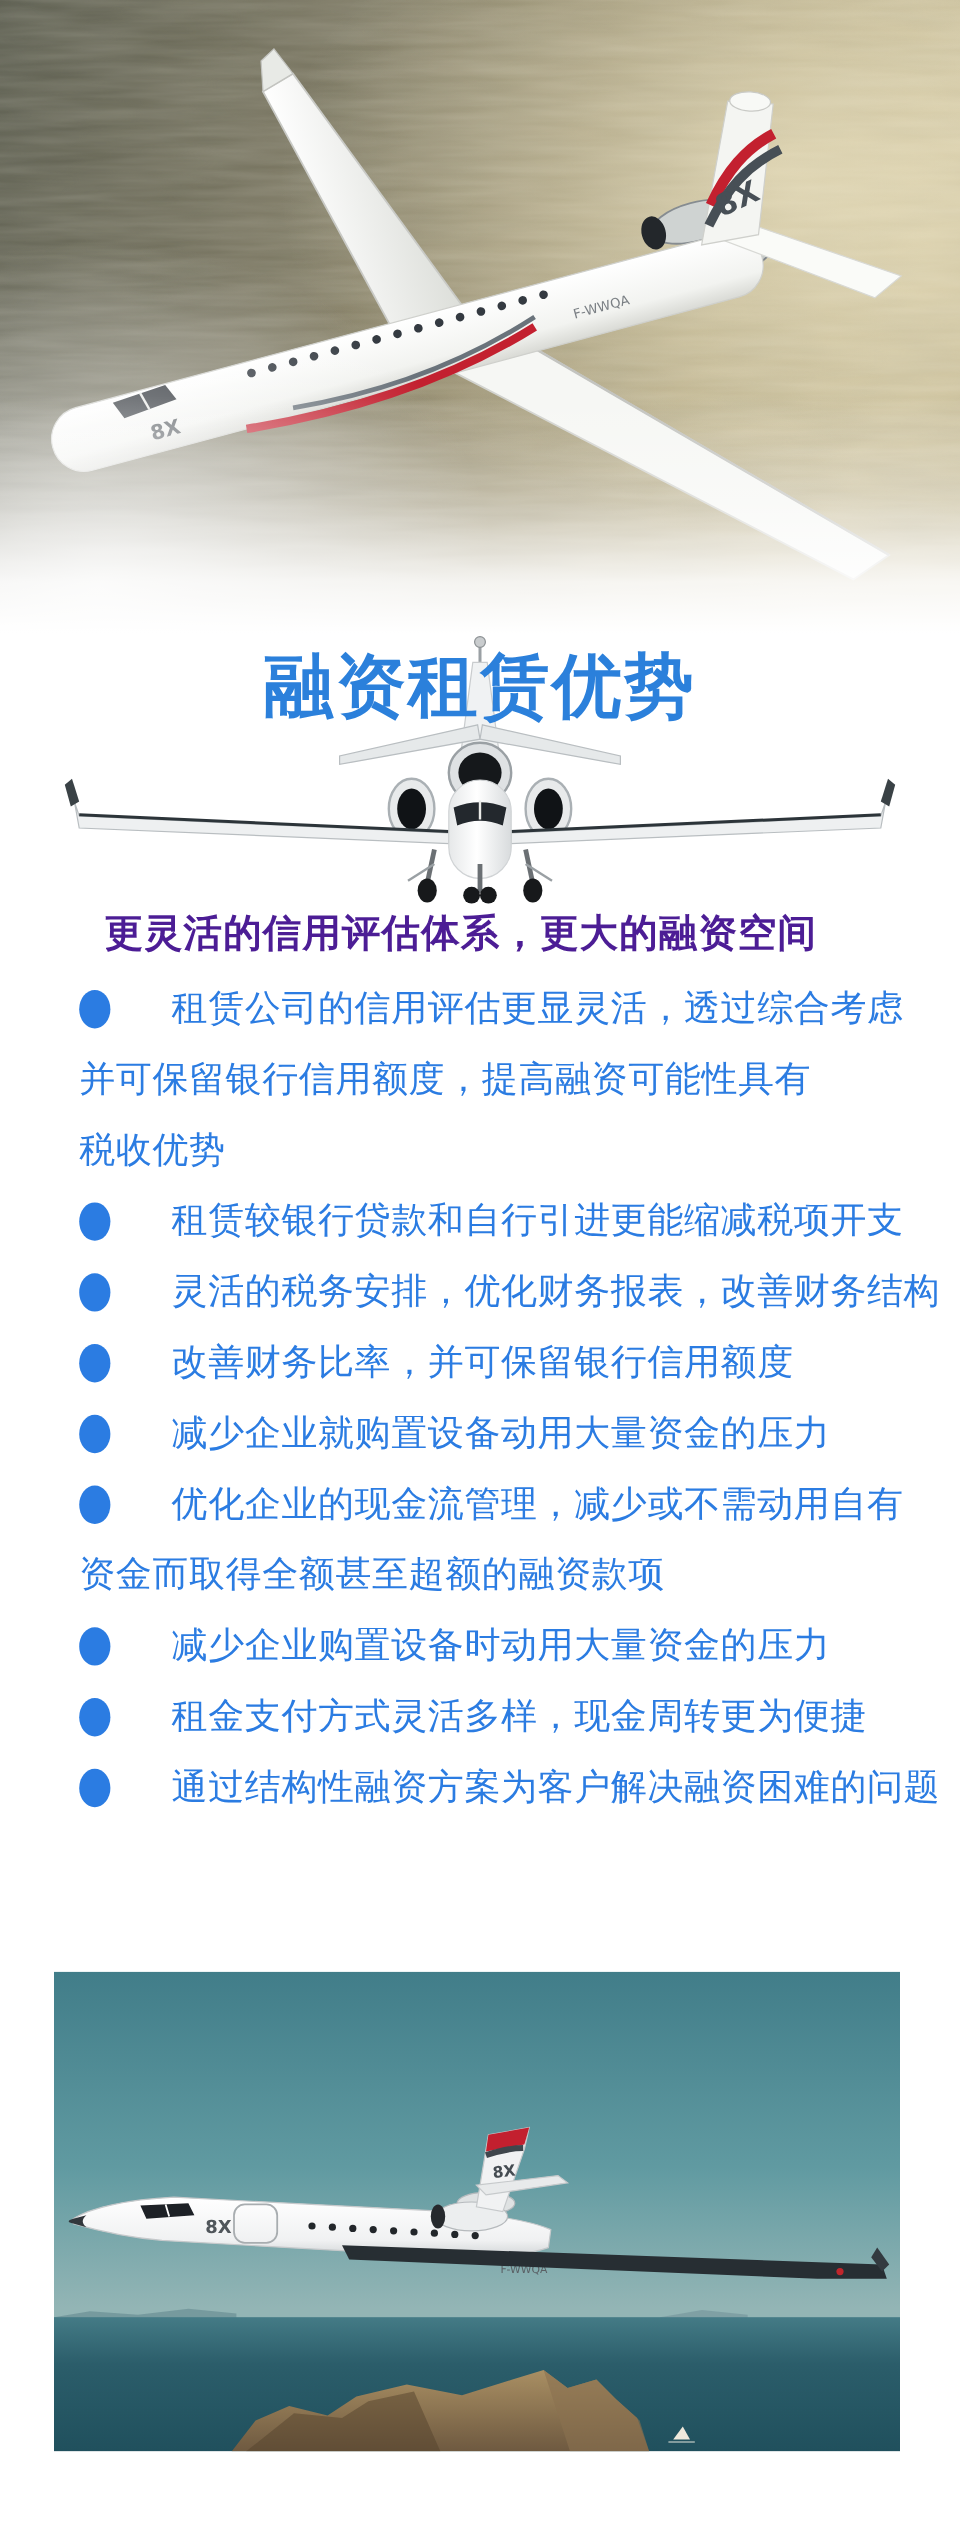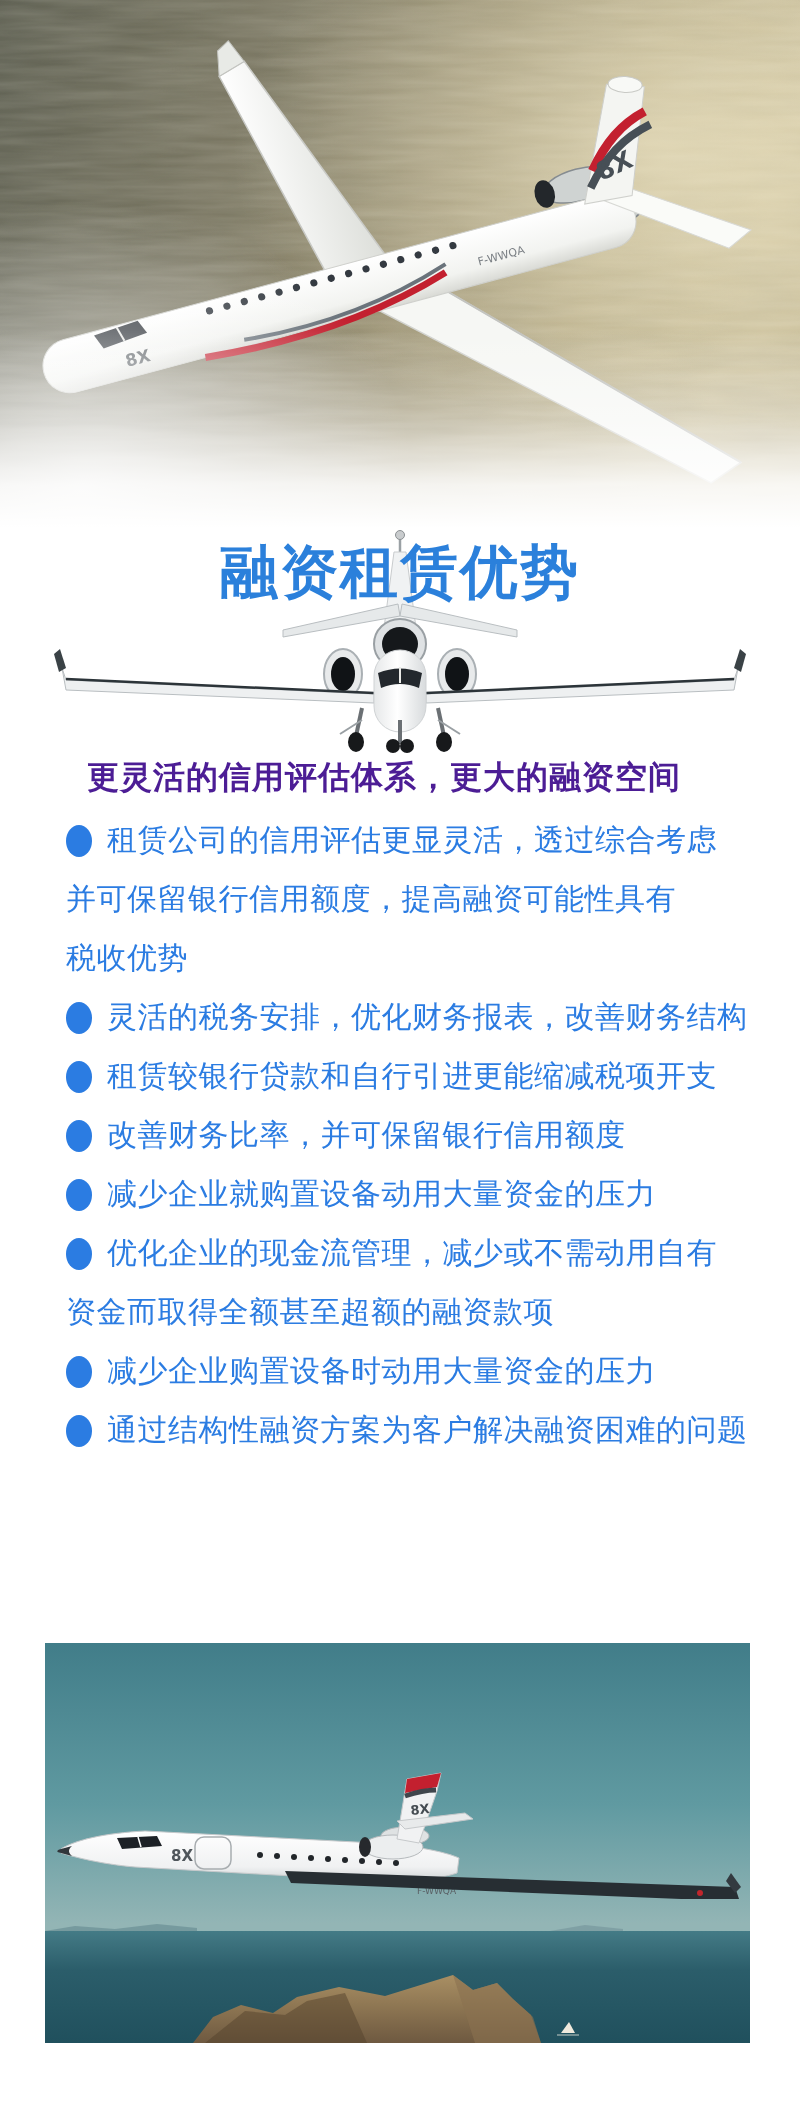--- a/index.html
+++ b/index.html
@@ -14,21 +14,21 @@
         background:linear-gradient(to bottom, rgba(255,255,255,0) 0%, rgba(255,255,255,.35) 40%,
                    rgba(255,255,255,.88) 72%, #ffffff 92%);}
   
   .front-plane{position:absolute;top:522px;left:0;z-index:1;}
   .page-title{position:absolute;top:542px;left:0;width:800px;margin:0;text-align:center;
         font-size:58px;line-height:1.05;font-weight:700;color:#2b80db;letter-spacing:2px;z-index:3;}
   
   .heading{position:absolute;top:756px;left:87px;margin:0;font-size:32px;font-weight:bold;
         color:#4c1d95;letter-spacing:1px;z-index:2;}
   .lines{position:absolute;top:811px;left:66px;width:704px;z-index:2;}
-  .line{display:flex;align-items:center;height:59px;font-size:30px;color:#2b7ce2;letter-spacing:.5px;white-space:nowrap;}
+  .line{display:flex;align-items:center;height:59px;font-size:30px;color:#2b7ce2;letter-spacing:.5px;white-space:nowrap;gap:36px;}
   .dot{width:26px;height:32px;border-radius:50%;background:#2b7ce2;margin-right:15px;flex:0 0 auto;}
   
   .bottom-photo{position:absolute;top:1643px;left:45px;width:705px;height:400px;overflow:hidden;}
 </style>
 </head>
 <body>
 
 <div class="page">
 
   <div class="hero">
@@ -181,44 +181,48 @@
         <span>租赁公司的信用评估更显灵活，透过综合考虑</span>
       </div>
       <div class="line">
         <span>并可保留银行信用额度，提高融资可能性具有</span>
       </div>
       <div class="line">
         <span>税收优势</span>
       </div>
       <div class="line">
         <span class="dot"></span>
+        <span>租赁较银行贷款和自行引进更能缩减税项开支</span>
+      </div>
+      <div class="line">
+        <span class="dot"></span>
         <span>灵活的税务安排，优化财务报表，改善财务结构</span>
       </div>
       <div class="line">
         <span class="dot"></span>
-        <span>租赁较银行贷款和自行引进更能缩减税项开支</span>
-      </div>
-      <div class="line">
-        <span class="dot"></span>
         <span>改善财务比率，并可保留银行信用额度</span>
       </div>
       <div class="line">
         <span class="dot"></span>
         <span>减少企业就购置设备动用大量资金的压力</span>
       </div>
       <div class="line">
         <span class="dot"></span>
         <span>优化企业的现金流管理，减少或不需动用自有</span>
       </div>
       <div class="line">
         <span>资金而取得全额甚至超额的融资款项</span>
       </div>
       <div class="line">
         <span class="dot"></span>
         <span>减少企业购置设备时动用大量资金的压力</span>
+      </div>
+      <div class="line">
+        <span class="dot"></span>
+        <span>租金支付方式灵活多样，现金周转更为便捷</span>
       </div>
       <div class="line">
         <span class="dot"></span>
         <span>通过结构性融资方案为客户解决融资困难的问题</span>
       </div>
     </div>
 
   <div class="bottom-photo">
     <svg width="705" height="400" viewBox="0 0 705 400">
       <defs>

